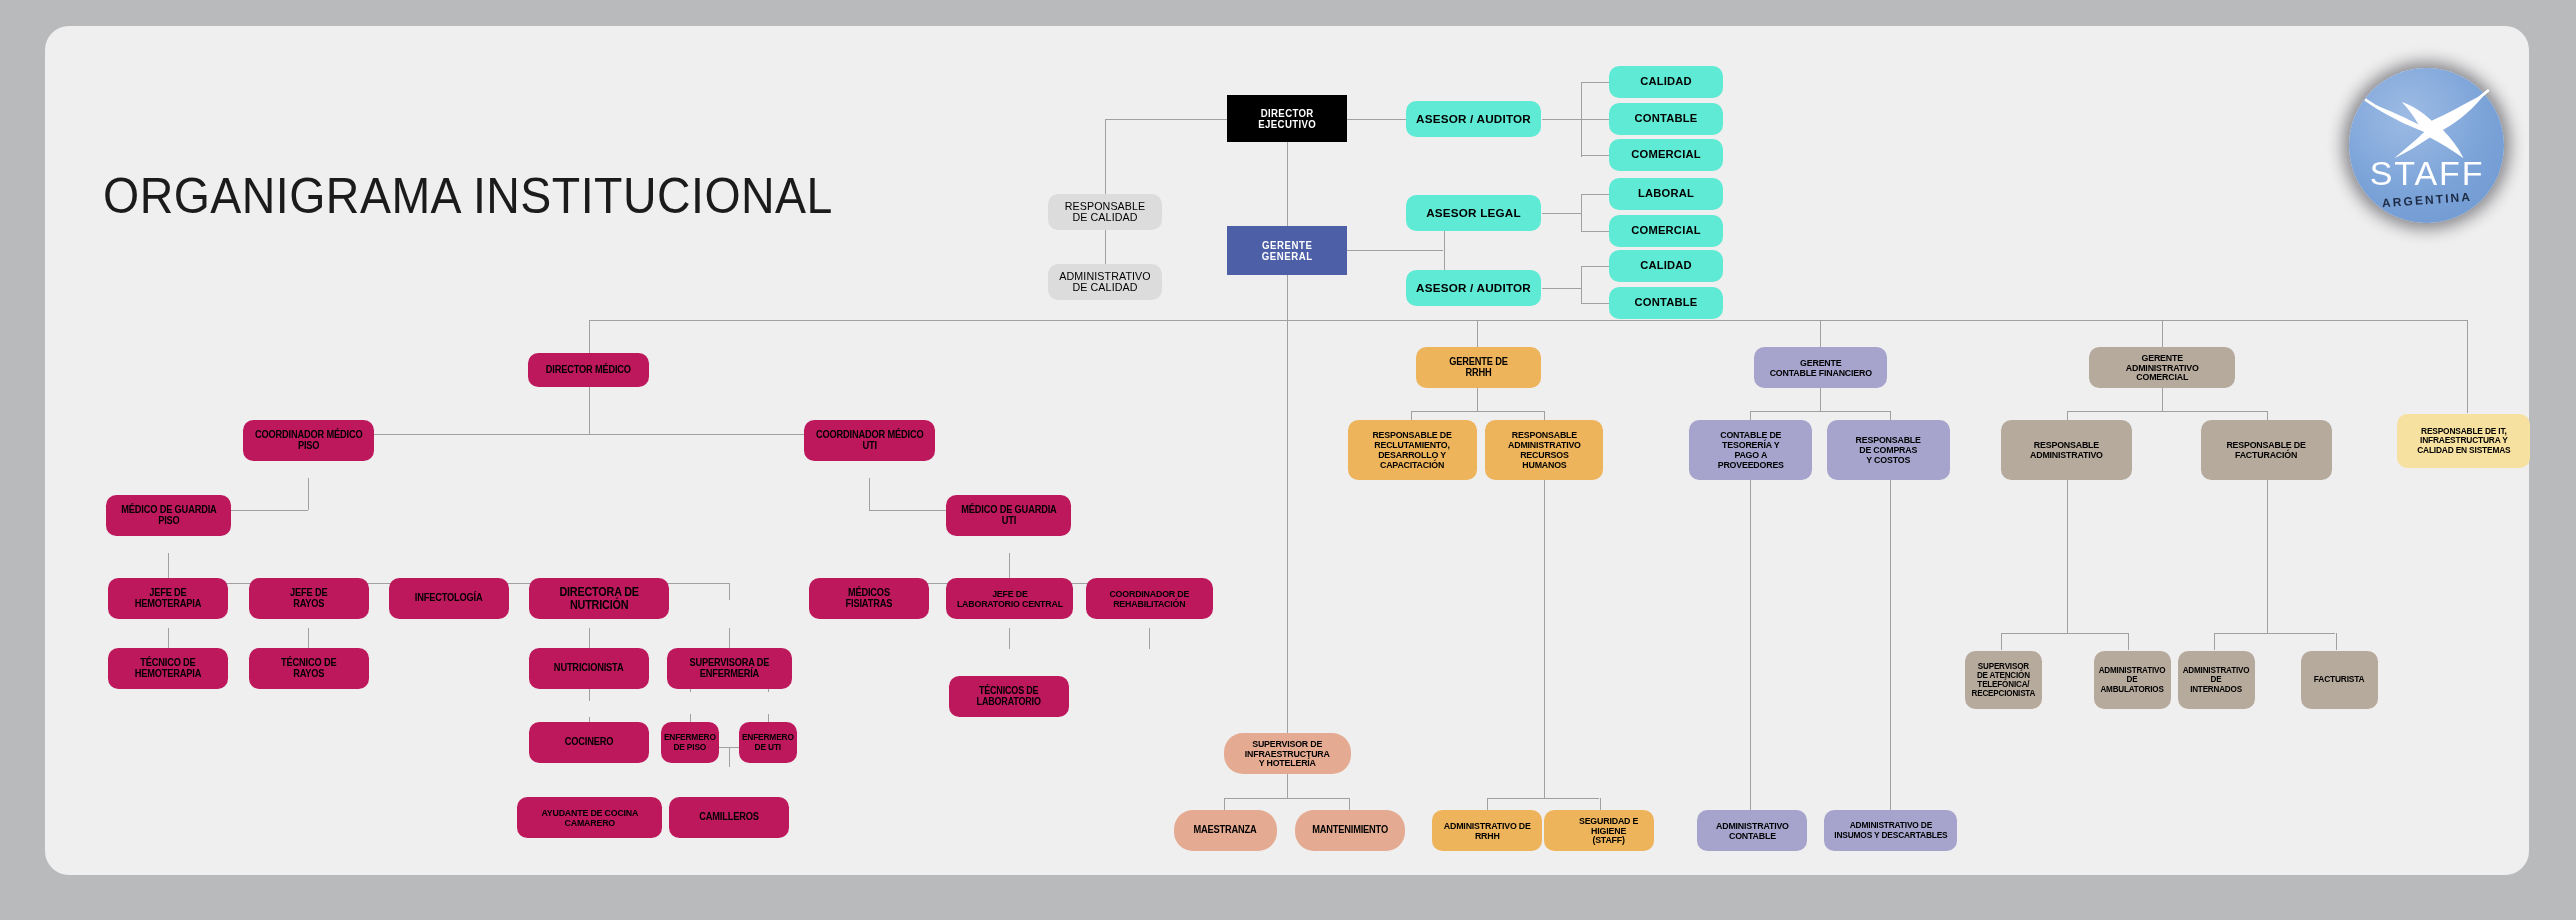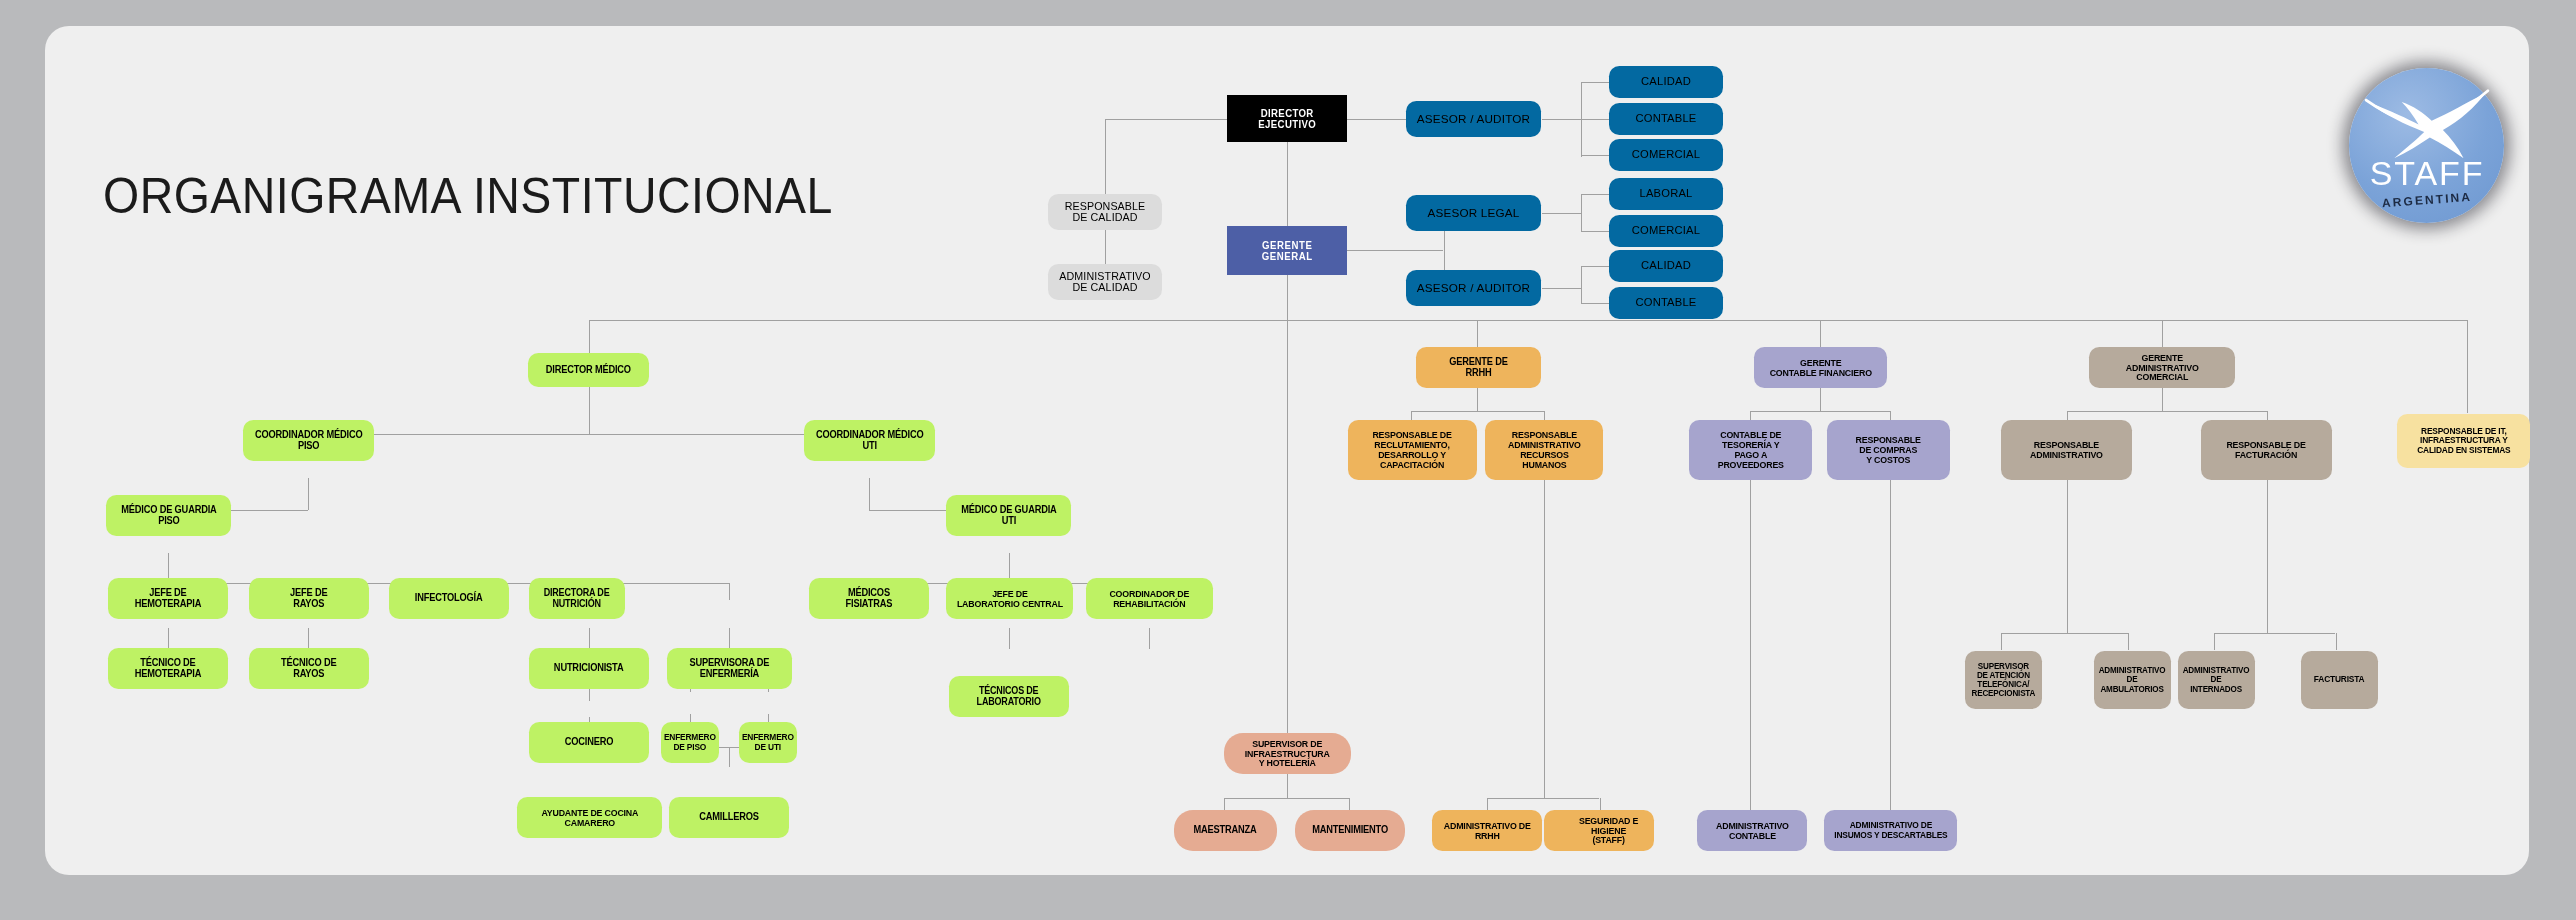--- a/index.html
+++ b/index.html
@@ -69,25 +69,25 @@
     line-height:1.02;
     padding:1.9px 2.8px;
     font-family:"Liberation Sans", sans-serif;
     letter-spacing:-0.2px;
     overflow:hidden;
   }
   .node span{display:block;transform:scaleX(.9);transform-origin:center;}
 
   .t-exec{background:#000000;color:#ffffff;border-radius:0;letter-spacing:0.4px;}
   .t-gg  {background:#4d5fa6;color:#ffffff;border-radius:0;letter-spacing:0.6px;}
-  .t-blue{background:#0369a1;font-weight:400;letter-spacing:0.2px;}
+  .t-blue{background:#5eead4;font-weight:700;letter-spacing:0.2px;}
   .t-blue span{transform:none;}
   .t-gray{background:#dcdcdc;font-weight:400;letter-spacing:0.1px;}
   .t-gray span{transform:none;}
-  .t-green{background:#bef264;}
+  .t-green{background:#be185d;}
   .t-orange{background:#eeb45c;}
   .t-purple{background:#a6a4cd;}
   .t-tan{background:#b6aa9c;}
   .t-salmon{background:#e5ab92;border-radius:19px;}
   .t-yellow{background:#f7e1a0;}
 </style>
 </head>
 <body>
 
 <div id="stage">
@@ -310,21 +310,21 @@
     <span style="white-space: pre-line;">JEFE DE
 RAYOS</span>
     </div>
   <div class="node t-green" style="left:249px;top:648px;width:120px;height:41px;font-size:10.3px;">
     <span style="white-space: pre-line;">TÉCNICO DE
 RAYOS</span>
     </div>
   <div class="node t-green" style="left:389px;top:578px;width:120px;height:41px;font-size:10.3px;">
     <span>INFECTOLOGÍA</span>
     </div>
-  <div class="node t-green" style="left:529px;top:578px;width:96px;height:41px;font-size:10px;">
+  <div class="node t-green" style="left:529px;top:578px;width:140px;height:41px;font-size:12px;">
     <span style="white-space: pre-line;">DIRECTORA DE
 NUTRICIÓN</span>
     </div>
   <div class="node t-green" style="left:529px;top:648px;width:120px;height:41px;font-size:10.3px;">
     <span>NUTRICIONISTA</span>
     </div>
   <div class="node t-green" style="left:529px;top:722px;width:120px;height:41px;font-size:10.3px;">
     <span>COCINERO</span>
     </div>
   <div class="node t-green" style="left:517px;top:797px;width:145px;height:41px;font-size:9.8px;">

